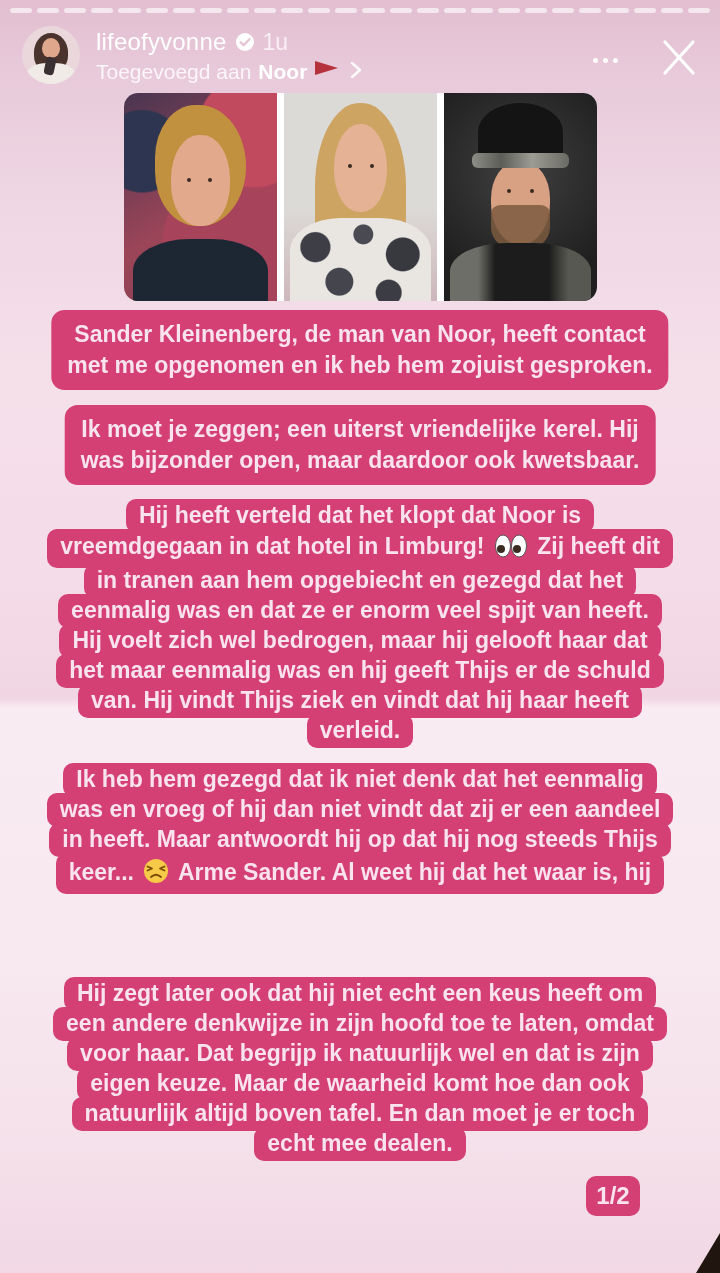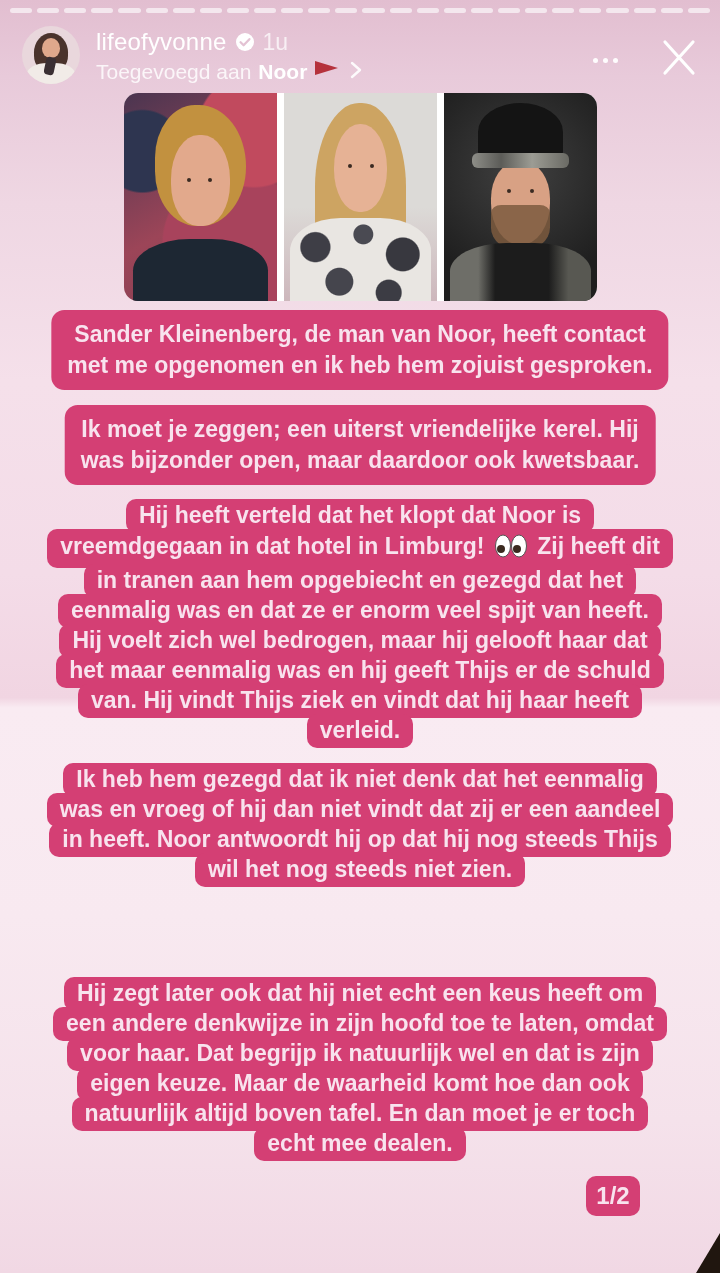--- a/index.html
+++ b/index.html
@@ -213,22 +213,26 @@
       <span class="tline">in tranen aan hem opgebiecht en gezegd dat het</span>
       <span class="tline">eenmalig was en dat ze er enorm veel spijt van heeft.</span>
       <span class="tline">Hij voelt zich wel bedrogen, maar hij gelooft haar dat</span>
       <span class="tline">het maar eenmalig was en hij geeft Thijs er de schuld</span>
       <span class="tline">van. Hij vindt Thijs ziek en vindt dat hij haar heeft</span>
       <span class="tline">verleid.</span>
     </div>
   <div class="block stepped b4">
       <span class="tline">Ik heb hem gezegd dat ik niet denk dat het eenmalig</span>
       <span class="tline">was en vroeg of hij dan niet vindt dat zij er een aandeel</span>
-      <span class="tline">in heeft. Noor antwoordt hij op dat hij nog steeds Thijs</span>
-      <span class="tline">wil het nog steeds niet zien.</span>
+      <span class="tline">in heeft. Maar antwoordt hij op dat hij nog steeds Thijs</span>
+      <span class="tline">keer... <span class="emo"><svg width="26" height="26" viewBox="0 0 26 26">
+            <circle cx="13" cy="13" r="12" fill="#f7c948"></circle>
+            <path d="M4.5 8.5 L9 10.5 L4.5 12.5 M21.5 8.5 L17 10.5 L21.5 12.5" stroke="#7a4b00" stroke-width="1.8" fill="none" stroke-linecap="round" stroke-linejoin="round"></path>
+            <path d="M8 19 Q13 14.5 18 19" stroke="#7a4b00" stroke-width="1.8" fill="none" stroke-linecap="round"></path>
+          </svg></span> Arme Sander. Al weet hij dat het waar is, hij</span>
     </div>
   <div class="block stepped b5">
       <span class="tline">Hij zegt later ook dat hij niet echt een keus heeft om</span>
       <span class="tline">een andere denkwijze in zijn hoofd toe te laten, omdat</span>
       <span class="tline">voor haar. Dat begrijp ik natuurlijk wel en dat is zijn</span>
       <span class="tline">eigen keuze. Maar de waarheid komt hoe dan ook</span>
       <span class="tline">natuurlijk altijd boven tafel. En dan moet je er toch</span>
       <span class="tline">echt mee dealen.</span>
     </div>
 

